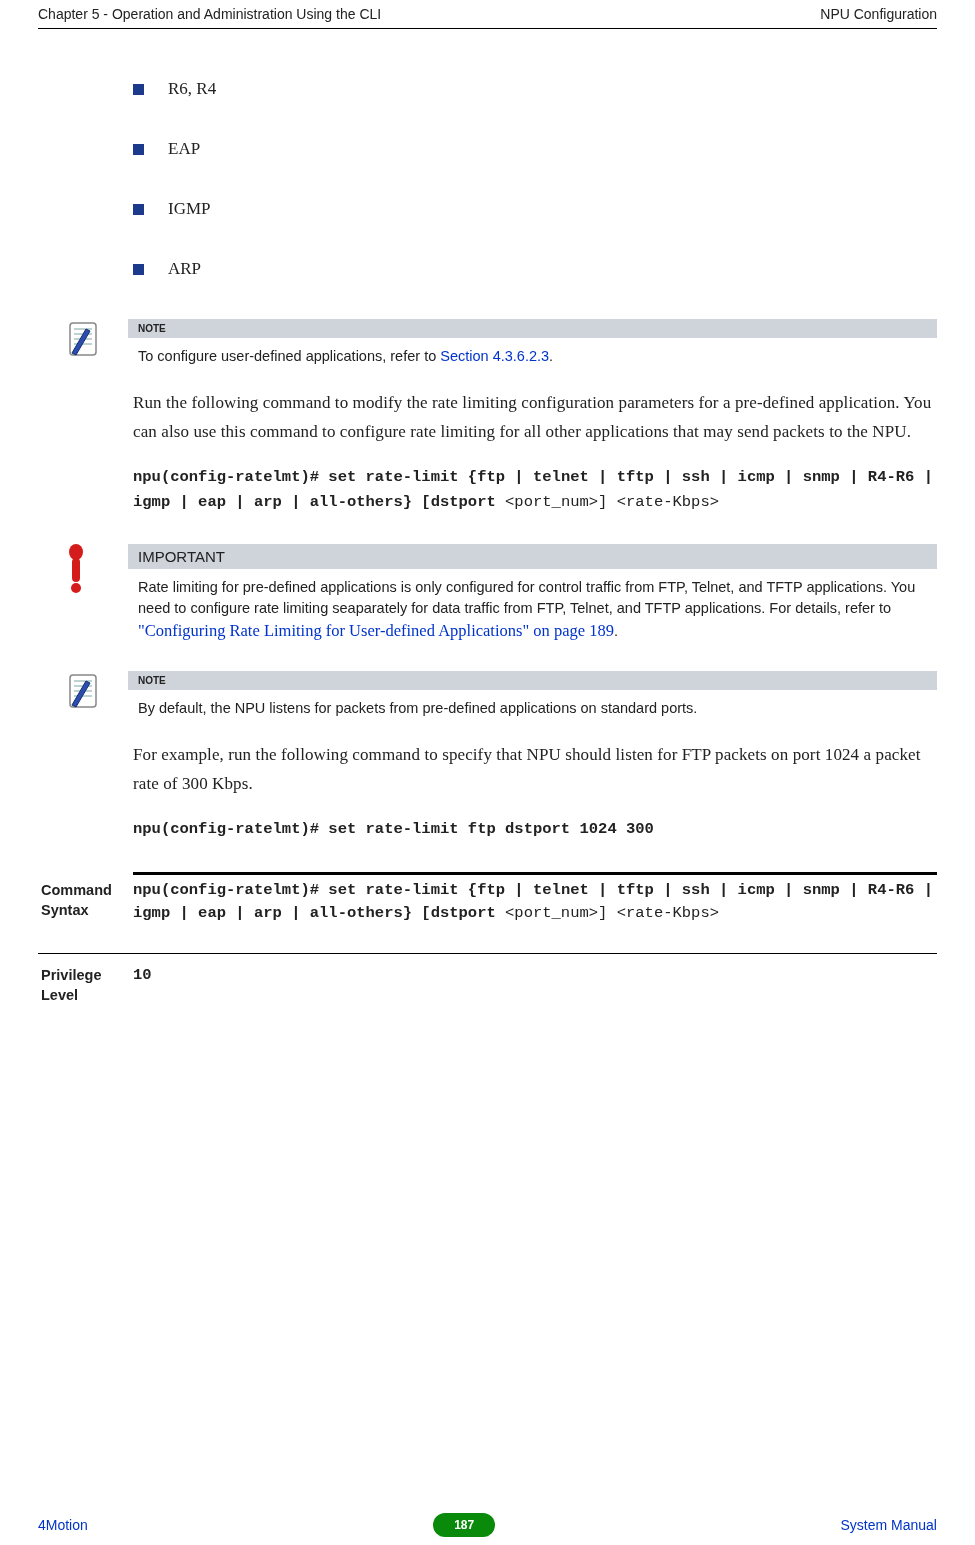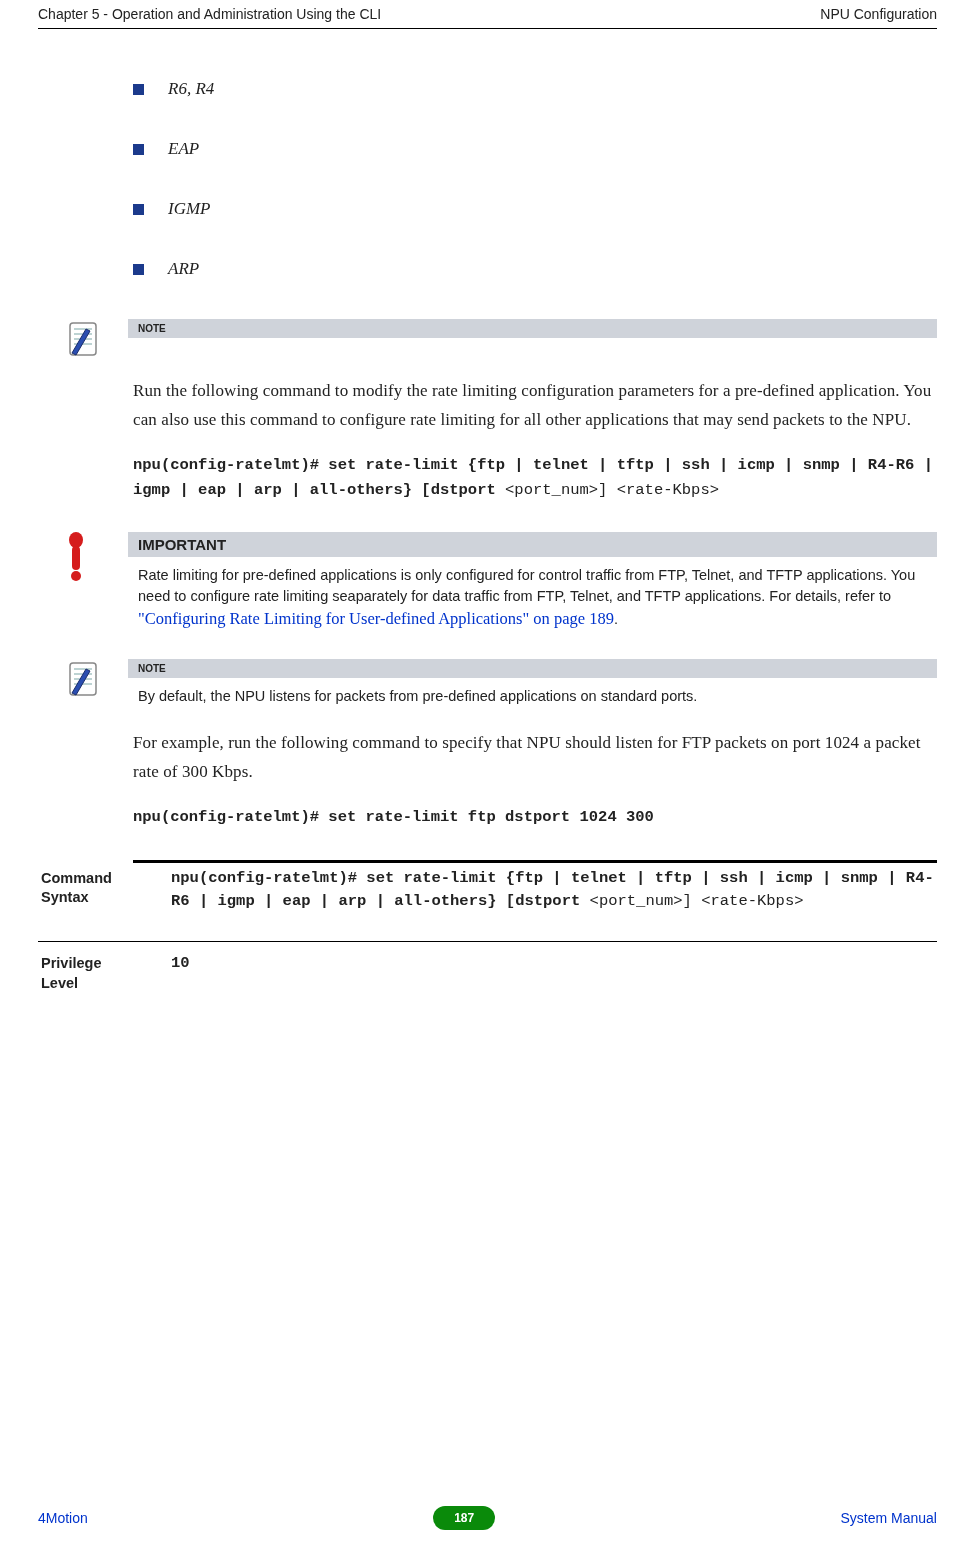--- a/index.html
+++ b/index.html
@@ -1,38 +1,38 @@
 <!DOCTYPE html>
 <html><head>
   <meta charset="utf-8">
   <style>
     * { margin: 0; padding: 0; box-sizing: border-box; }
     body { font-family: Georgia, 'Times New Roman', serif; width: 975px; height: 1545px; background: #fff; position: relative; color: #222; }
     .page { padding: 0 38px; }
     .header-row { display: flex; justify-content: space-between; font-family: Arial, Helvetica, sans-serif; font-size: 14px; padding: 6px 0; border-bottom: 1px solid #000; color: #222; }
     .content { padding-left: 95px; padding-right: 0; padding-top: 50px; }
-    .bullet-list { list-style: none; padding: 0; font-style: italic; }
+    .bullet-list { list-style: none; padding: 0; }
     .bullet-list li { display: flex; align-items: center; margin-bottom: 40px; font-size: 17px; }
     .bullet-sq { display: inline-block; width: 11px; height: 11px; background: #1b3a8c; margin-right: 24px; flex-shrink: 0; }
     .note-block, .important-block { margin: 24px 0 18px; display: flex; align-items: flex-start; }
     .icon-col { width: 70px; flex-shrink: 0; padding-left: 6px; margin-left: -75px; }
     .icon-col svg { display: block; }
     .callout-body { flex: 1; }
     .note-header { background: #cfd3da; font-family: Arial, Helvetica, sans-serif; font-weight: bold; font-size: 10px; padding: 4px 10px; }
-    .important-header { background: #cfd3da; font-family: Arial, Helvetica, sans-serif; font-weight: bold; font-size: 15px; padding: 4px 10px; }
+    .important-header { background: #cfd3da; font-family: Arial, Helvetica, sans-serif; font-weight: normal; font-size: 15px; padding: 4px 10px; }
     .note-text, .important-text { font-family: Arial, Helvetica, sans-serif; font-size: 14.5px; padding: 8px 10px 4px; line-height: 1.45; }
     .link { color: #0033cc; }
     .para { font-size: 17px; line-height: 1.7; margin: 10px 0 18px; letter-spacing: 0.1px; }
     .mono { font-family: 'Courier New', Courier, monospace; font-size: 15.5px; line-height: 1.6; }
     .mono strong { font-weight: bold; }
     .cmd-section { margin-top: 30px; border-top: 3px solid #000; }
-    .cmd-row { display: flex; align-items: flex-start; padding: 4px 0 10px; margin-left: -95px; gap: 38px; }
+    .cmd-row { display: flex; align-items: flex-start; padding: 4px 0 10px; margin-left: -95px; }
     .cmd-label { width: 95px; flex-shrink: 0; font-family: Arial, Helvetica, sans-serif; font-weight: bold; font-size: 14.5px; line-height: 1.35; padding-top: 2px; padding-left: 3px; }
     .cmd-body { font-family: 'Courier New', Courier, monospace; font-size: 15.5px; line-height: 1.5; flex: 1; }
-    .footer { position: absolute; bottom: 15px; left: 38px; right: 38px; display: flex; justify-content: space-between; align-items: center; font-family: Arial, Helvetica, sans-serif; font-size: 14px; color: #0033cc; }
+    .footer { position: absolute; bottom: 8px; left: 38px; right: 38px; display: flex; justify-content: space-between; align-items: center; font-family: Arial, Helvetica, sans-serif; font-size: 14px; color: #0033cc; }
     .page-badge { display: inline-flex; align-items: center; justify-content: center; width: 62px; height: 24px; background: #0a8a0a; color: #fff; border-radius: 12px; font-size: 12px; font-weight: bold; }
     .hrsep { border: none; border-top: 1.5px solid #000; margin: 18px 0 6px; margin-left: -95px; }
   </style>
 </head>
 <body>
 
 <div class="page">
   <div class="header-row">
     <span>Chapter 5 - Operation and Administration Using the CLI</span>
     <span>NPU Configuration</span>
@@ -64,20 +64,23 @@
             <rect x="6" y="4" width="26" height="32" rx="3" fill="#fff" stroke="#888" stroke-width="1.5"></rect>
             <line x1="10" y1="10" x2="28" y2="10" stroke="#9bb" stroke-width="1.3"></line>
             <line x1="10" y1="15" x2="28" y2="15" stroke="#9bb" stroke-width="1.3"></line>
             <line x1="10" y1="20" x2="28" y2="20" stroke="#9bb" stroke-width="1.3"></line>
             <line x1="10" y1="25" x2="28" y2="25" stroke="#9bb" stroke-width="1.3"></line>
             <path d="M 8 34 L 22 10 L 26 12 L 12 36 Z" fill="#2a4db0" stroke="#1a2d6a"></path>
           </svg>
       </div>
       <div class="callout-body">
         <div class="note-header">NOTE</div>
+        <div class="note-text">
+          <span>To configure user-defined applications, refer to  </span><span class="link">Section 4.3.6.2.3</span><span>.</span>
+        </div>
       </div>
     </div>
 
     <p class="para">Run the following command to modify the rate limiting configuration parameters for a pre-defined application. You can also use this command to configure rate limiting for all other applications that may send packets to the NPU.</p>
 
     <p class="mono">
       <strong><span>npu(config-ratelmt)# set rate-limit</span></strong><strong><span> {ftp | telnet | tftp | ssh | icmp | snmp | R4-R6 | igmp | eap | arp | all-others} [dstport</span></strong><span> &lt;port_num&gt;] &lt;rate-Kbps&gt;</span>
     </p>
 
     <div class="important-block" style="margin-top:30px;">

